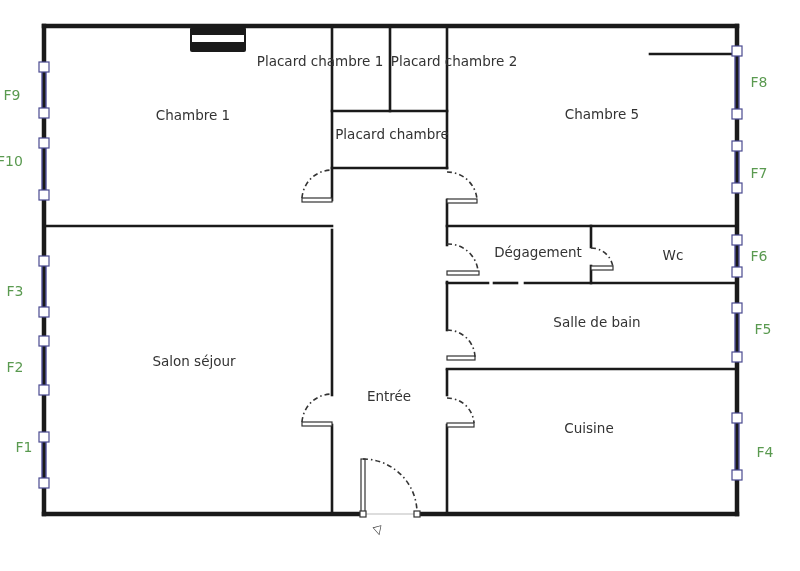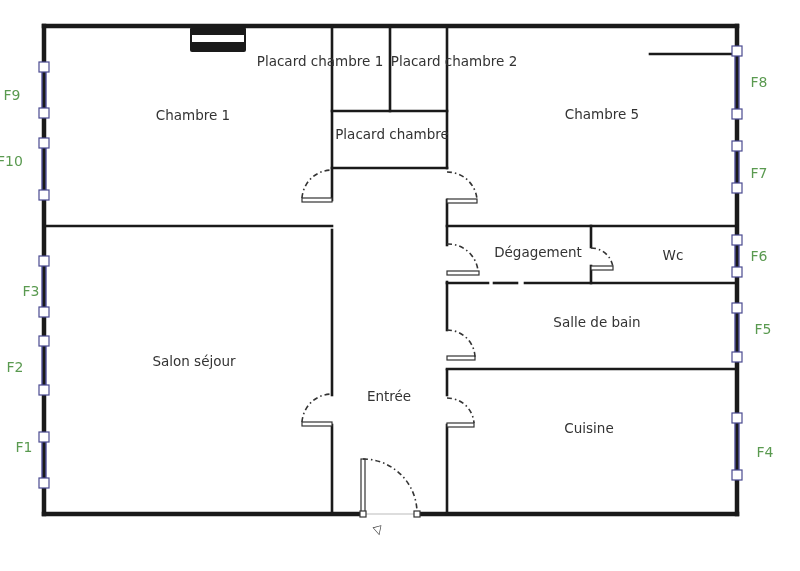--- a/index.html
+++ b/index.html
@@ -176,21 +176,21 @@
 <div class="room-label" style="left:602px;top:114px">Chambre 5</div>
 <div class="room-label" style="left:538px;top:252px">Dégagement</div>
 <div class="room-label" style="left:673px;top:255px">Wc</div>
 <div class="room-label" style="left:597px;top:322px">Salle de bain</div>
 <div class="room-label" style="left:194px;top:361px">Salon séjour</div>
 <div class="room-label" style="left:389px;top:396px">Entrée</div>
 <div class="room-label" style="left:589px;top:428px">Cuisine</div>
 
 <div class="win-label" style="left:12px;top:95px">F9</div>
 <div class="win-label" style="left:10px;top:161px">F10</div>
-<div class="win-label" style="left:31px;top:291px">F3</div>
+<div class="win-label" style="left:15px;top:291px">F3</div>
 <div class="win-label" style="left:15px;top:367px">F2</div>
 <div class="win-label" style="left:24px;top:447px">F1</div>
 <div class="win-label" style="left:759px;top:82px">F8</div>
 <div class="win-label" style="left:759px;top:173px">F7</div>
 <div class="win-label" style="left:759px;top:256px">F6</div>
 <div class="win-label" style="left:763px;top:329px">F5</div>
 <div class="win-label" style="left:765px;top:452px">F4</div>
 
 <div class="room-label" style="left:378px;top:530px;font-size:12px;transform:translate(-50%,-50%) rotate(-15deg)">▽</div>
 

